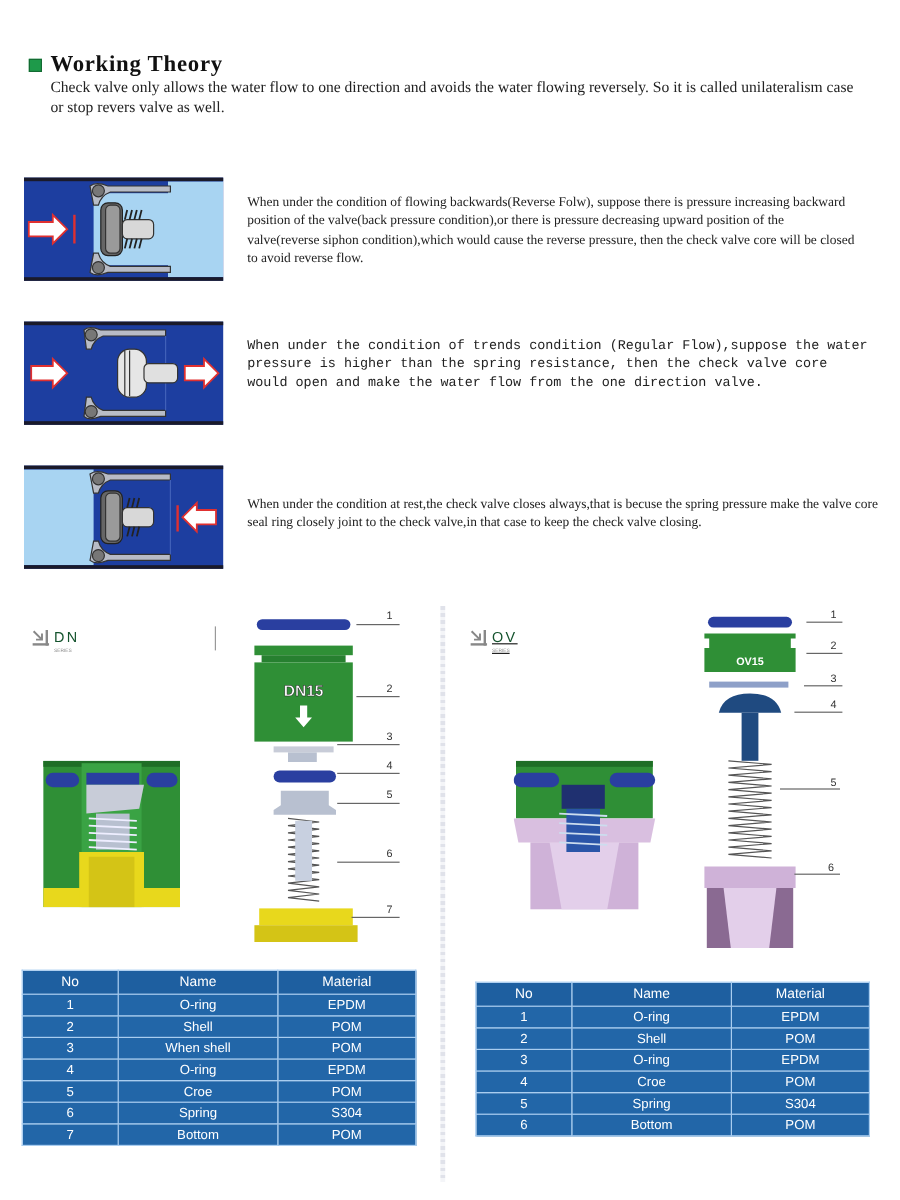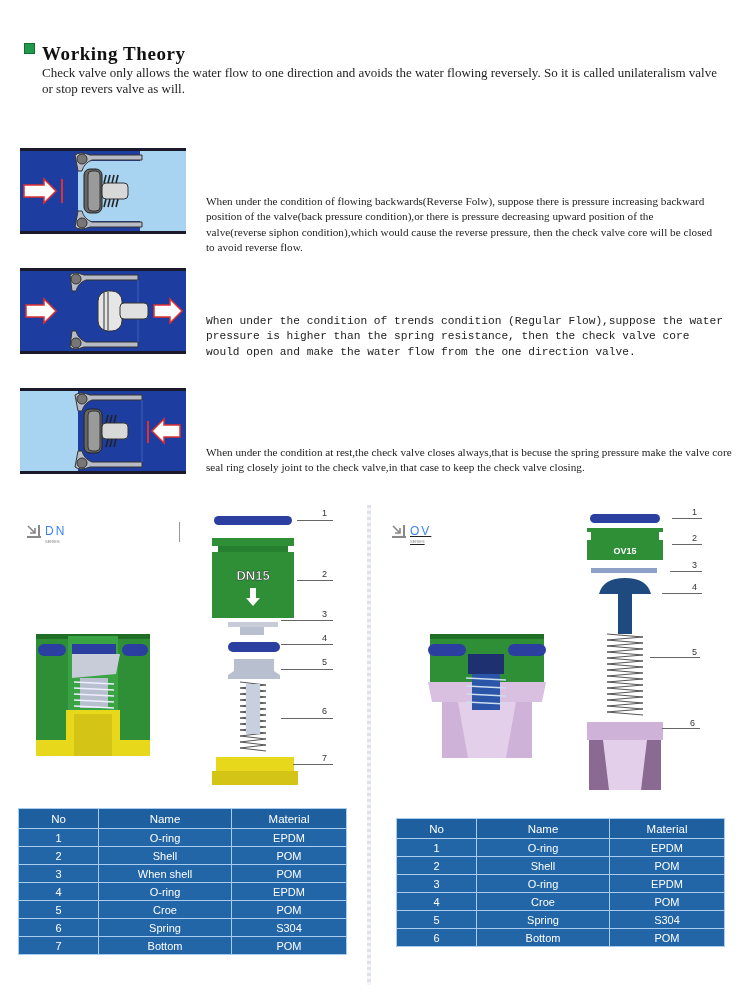--- a/index.html
+++ b/index.html
@@ -1,39 +1,39 @@
 <!DOCTYPE html>
 <html><head>
 <meta charset="utf-8">
 <style>
   * { box-sizing: border-box; margin: 0; padding: 0; }
   html, body { width: 750px; height: 1000px; background: #ffffff; overflow: hidden; }
   body { position: relative; font-family: "Liberation Serif", "DejaVu Serif", serif; color: #222; }
 
-  .heading { position: absolute; left: 24px; top: 43px; display: flex; }
+  .heading { position: absolute; left: 24px; top: 43px; display: flex; align-items: center; }
   .heading .bullet { width: 11px; height: 11px; background: #1e9a4a; border: 1px solid #136b32; margin-right: 7px; }
   .heading .title { font-family: "Liberation Serif", serif; font-weight: bold; font-size: 19px; letter-spacing: 0.6px; color: #111; }
 
   .intro { position: absolute; left: 42px; top: 65px; width: 680px; font-size: 13px; line-height: 16px; color: #222; }
 
   .diagram { position: absolute; left: 20px; width: 166px; height: 86px; overflow: hidden; background: #1d3ea0; border-top: 3px solid #1a1a2a; border-bottom: 3px solid #1a1a2a; }
   .diagram svg { display: block; }
 
-  .desc { position: absolute; left: 206px; font-size: 11.2px; line-height: 15.3px; color: #222; margin-top: 32px; }
+  .desc { position: absolute; left: 206px; font-size: 11.2px; line-height: 15.3px; color: #222; }
   .desc1 { top: 162px; width: 510px; }
   .desc2 { top: 282px; width: 520px; font-family: Liberation Mono, monospace; }
   .desc3 { top: 413px; width: 540px; }
 
   .divider { position: absolute; left: 367px; top: 505px; width: 4px; height: 480px;
     background: repeating-linear-gradient(to bottom, #e0e2ea 0 3px, #f4f5f8 3px 6px); }
 
   .logo { position: absolute; display: flex; align-items: flex-start; }
   .logo .mark { width: 14px; height: 14px; margin-right: 4px; }
   .logo .txt { display: flex; flex-direction: column; }
-  .logo .big { font-family: "Liberation Sans", sans-serif; font-size: 12px; color: #3b82f6; letter-spacing: 2px; line-height: 12px; }
+  .logo .big { font-family: "Liberation Sans", sans-serif; font-size: 12px; color: #14532d; letter-spacing: 2px; line-height: 12px; }
   .logo .small { font-family: "Liberation Sans", sans-serif; font-size: 4px; color: #888; line-height: 6px; margin-top: 2px; }
 
   .vbar { position: absolute; left: 179px; top: 522px; width: 1px; height: 20px; background: #999; }
 
   .callout { position: absolute; height: 1px; background: #666; }
   .callnum { position: absolute; font-family: "Liberation Sans", sans-serif; font-size: 9px; color: #333; }
 
   table.parts { position: absolute; border-collapse: collapse; font-family: "Liberation Sans", sans-serif; font-size: 11px; color: #fff; }
   table.parts th, table.parts td { background: #2266a8; text-align: center; border: 1px solid #a9cdf0; font-weight: normal; }
   table.parts th { background: #1e5fa0; height: 20px; font-size: 11.5px; }
@@ -43,21 +43,21 @@
   .tblL col.c1, .tblR col.c1 { width: 80px; }
   .tblL col.c2, .tblR col.c2 { width: 133px; }
 </style>
 </head>
 <body>
 
 <div class="heading">
   <div class="bullet"></div>
   <div class="title">Working Theory</div>
 </div>
-<div class="intro">Check  valve  only  allows the water flow to one direction and avoids the water flowing reversely. So it  is called unilateralism valve or stop revers valve as will.</div>
+<div class="intro">Check  valve  only  allows the water flow to one direction and avoids the water flowing reversely. So it  is called unilateralism case or stop revers valve as well.</div>
 
 <div class="diagram" style="top:148px;">
   <svg width="166" height="80" viewBox="0 0 166 80">
     <rect x="120" y="0" width="46" height="80" fill="#a8d4f2"></rect>
     <rect x="58" y="10" width="64" height="60" fill="#a8d4f2"></rect>
     <path d="M55 4 Q60 0 70 4 L122 4 L122 9 L72 9 Q64 12 62 20 L58 20 Z" fill="#b8bcc6" stroke="#333" stroke-width="1"></path>
     <path d="M55 76 Q60 80 70 76 L122 76 L122 71 L72 71 Q64 68 62 60 L58 60 Z" fill="#b8bcc6" stroke="#333" stroke-width="1"></path>
     <circle cx="62" cy="8" r="5" fill="#777" stroke="#333"></circle>
     <circle cx="62" cy="72" r="5" fill="#777" stroke="#333"></circle>
     <rect x="64" y="18" width="18" height="44" rx="6" fill="#666" stroke="#222"></rect>

